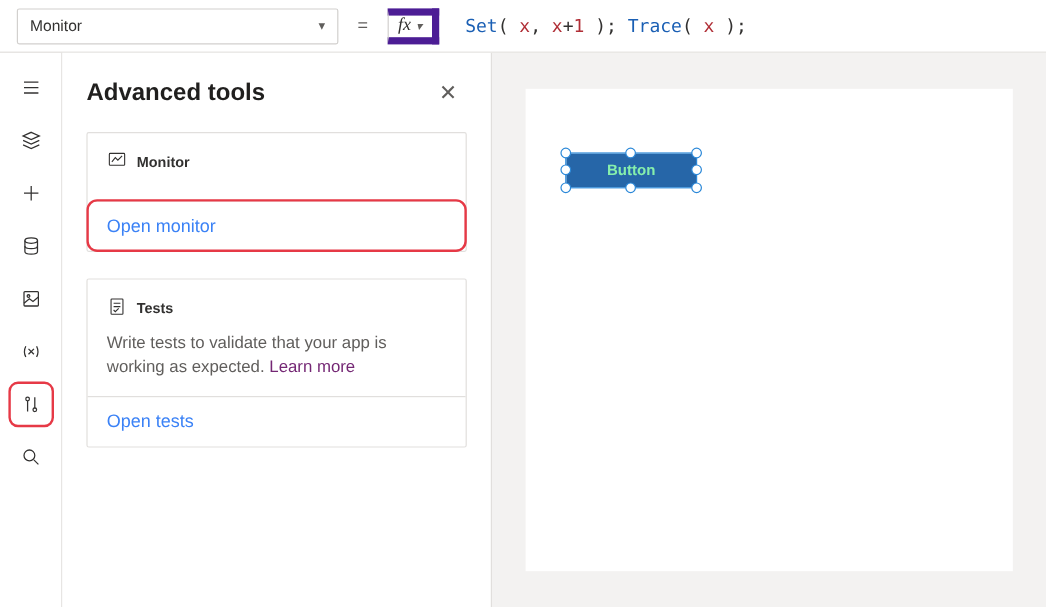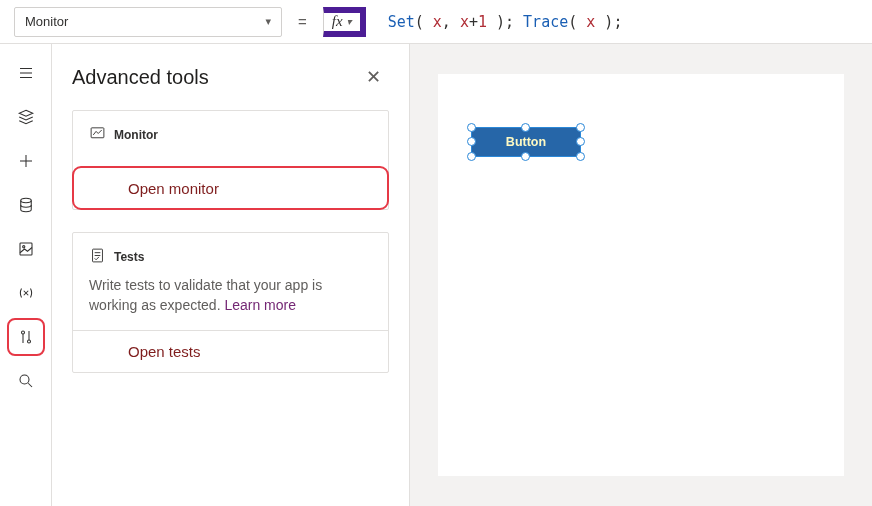--- a/index.html
+++ b/index.html
@@ -103,21 +103,21 @@
       background: #fff;
     }
     .panel-header {
       display: flex;
       justify-content: space-between;
       align-items: center;
       margin-bottom: 18px;
     }
     .panel-title {
       font-size: 20px;
-      font-weight: 400;
+      font-weight: 700;
       color: #201f1e;
     }
     .close-x {
       font-size: 18px;
       color: #605e5c;
       cursor: pointer;
       padding: 4px 8px;
     }
 
     .card {
@@ -145,24 +145,23 @@
     }
     .card-desc .learn-more {
       color: #742774;
       text-decoration: none;
     }
     .card-footer {
       border-top: 1px solid #e1dfdd;
       padding: 12px 16px;
     }
     .card-footer a {
-      color: #7f1d1d;
+      color: #3b82f6;
       font-size: 15px;
       text-decoration: none;
-      margin-left: 39px;
     }
     .footer-highlighted {
       outline: 2.5px solid #e63946;
       border-radius: 8px;
       outline-offset: -1px;
     }
 
     
     .canvas {
       flex: 1;
@@ -176,21 +175,21 @@
       height: 100%;
       position: relative;
     }
     .btn-selected {
       position: absolute;
       left: 34px;
       top: 54px;
       width: 108px;
       height: 28px;
       background: #2666a8;
-      color: #fef9c3;
+      color: #86efac;
       display: flex;
       align-items: center;
       justify-content: center;
       font-size: 12.5px;
       font-weight: 600;
       outline: 1.5px solid #2b88d8;
       outline-offset: 0;
     }
     .handle {
       position: absolute;

